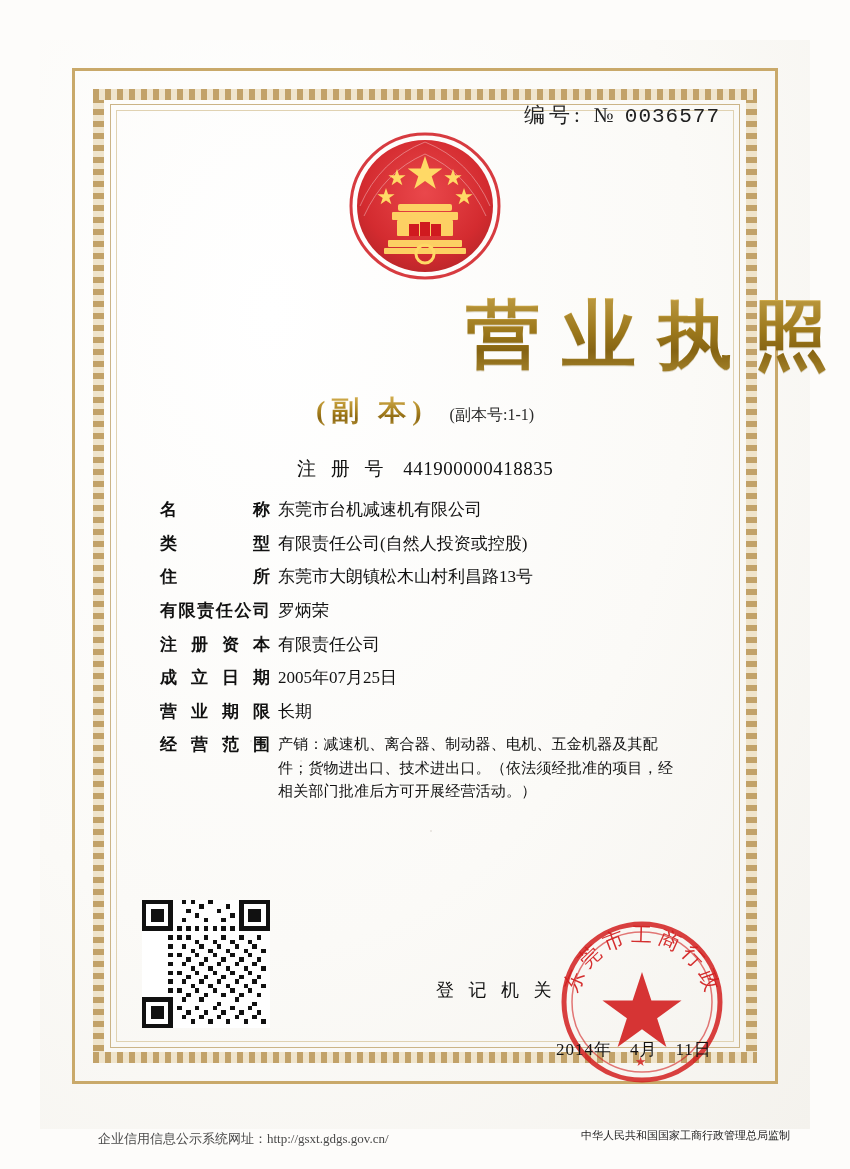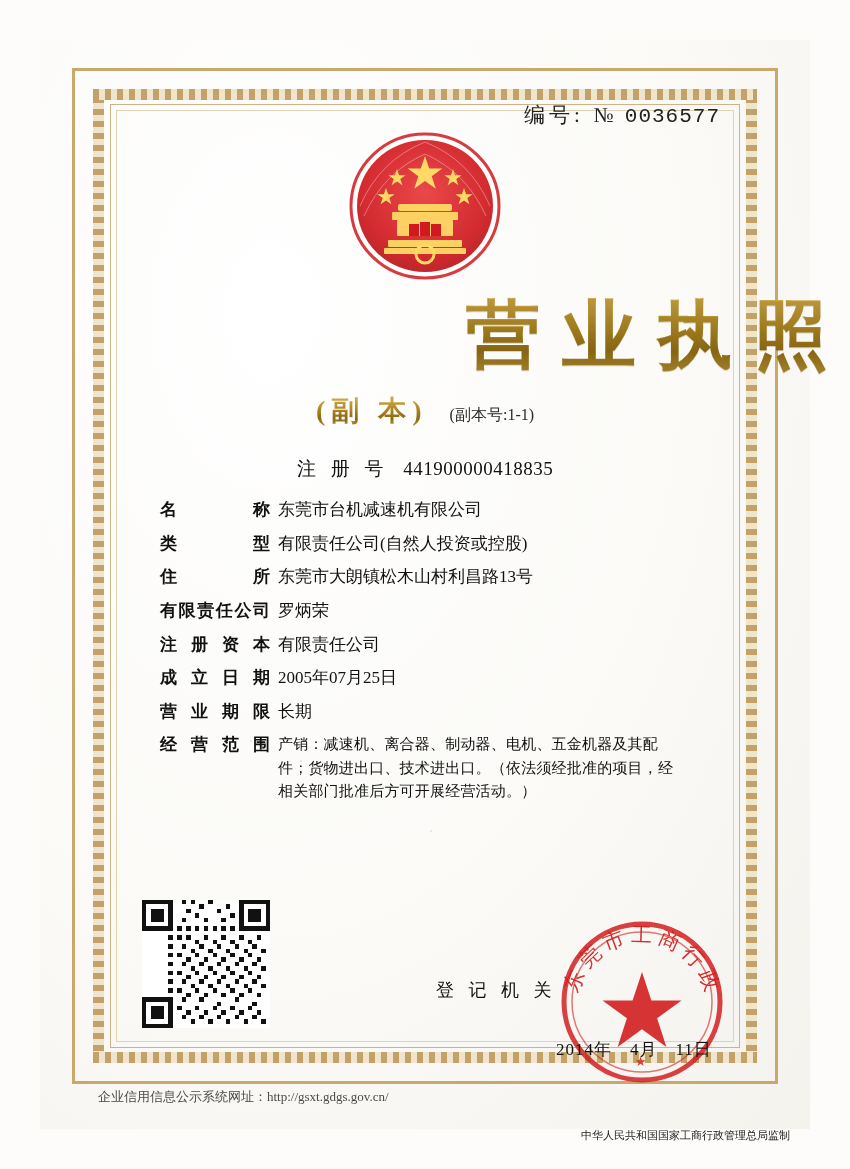--- a/index.html
+++ b/index.html
@@ -217,21 +217,21 @@
     gap: 18px;
     font-size: 17px;
     color: #111;
     letter-spacing: 1px;
   }
 
   
   .footer-left {
     position: absolute;
     left: 98px;
-    top: 1088px;
+    top: 1130px;
     font-size: 13px;
     color: #4a4a4a;
   }
   .footer-right {
     position: absolute;
     right: 60px;
     top: 1128px;
     font-size: 11px;
     color: #1a1a1a;
   }

